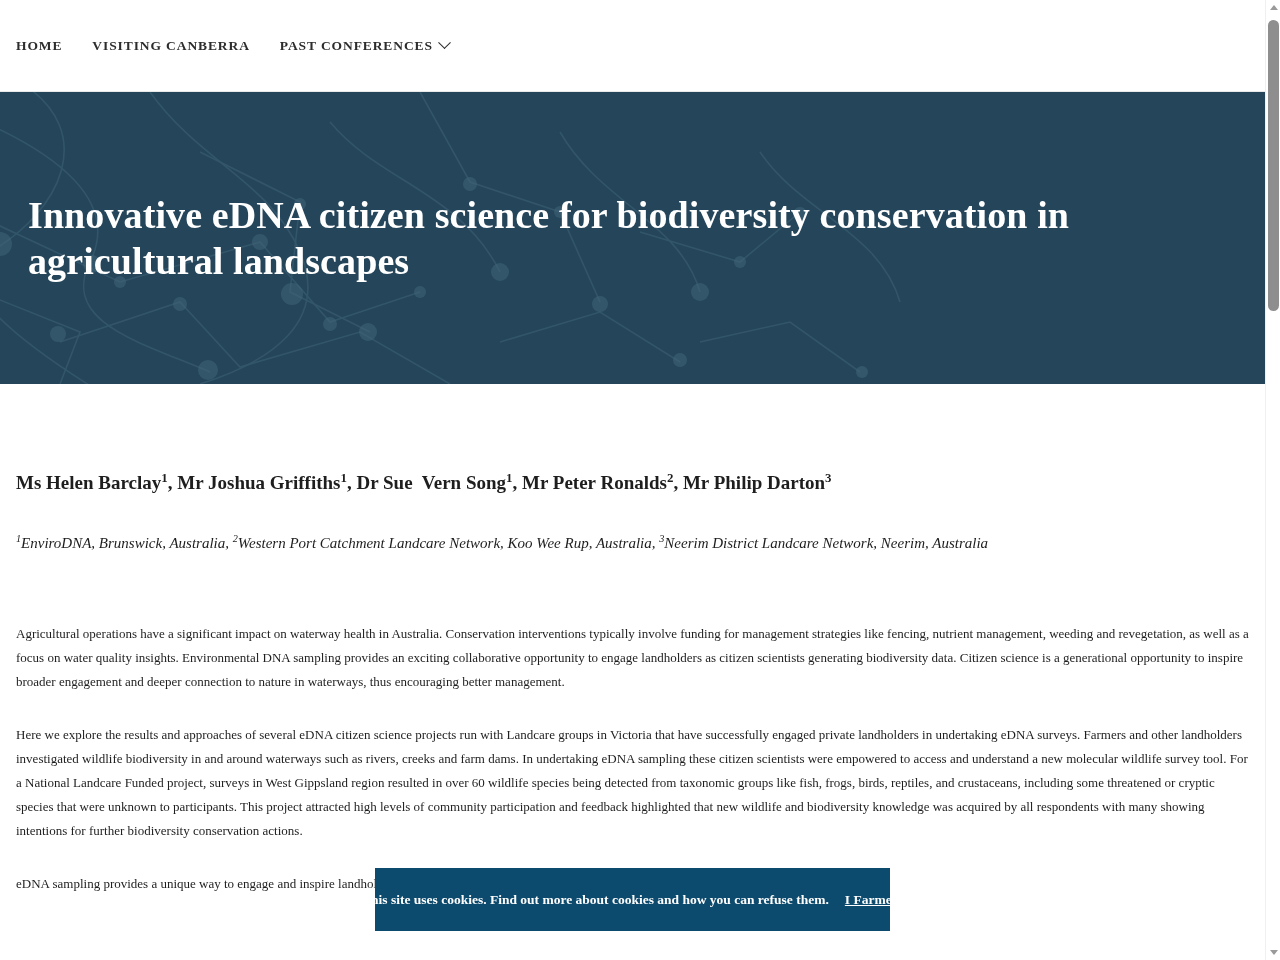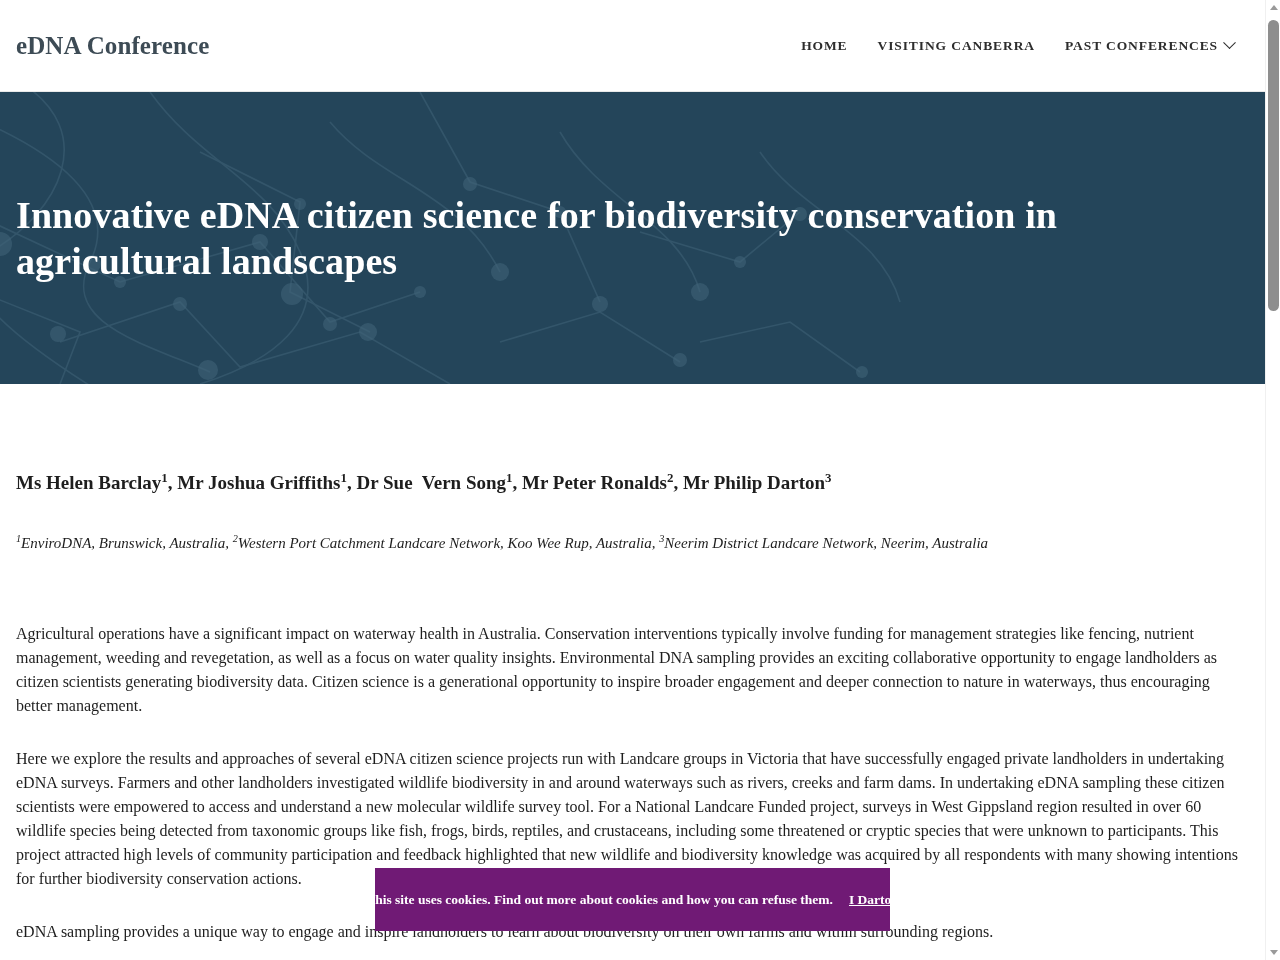--- a/index.html
+++ b/index.html
@@ -84,21 +84,21 @@
     align-items: center;
   }
   .hero-bg {
     position: absolute;
     inset: 0;
     opacity: 0.30;
     pointer-events: none;
   }
   .hero-inner {
     position: relative;
-    padding: 0 16px;
+    padding: 0 28px;
     width: 100%;
   }
   .hero-title {
     font-family: "Liberation Serif", "DejaVu Serif", serif;
     color: #ffffff;
     font-size: 38px;
     font-weight: bold;
     line-height: 1.22;
     margin: 0;
     max-width: 1180px;
@@ -125,35 +125,35 @@
     font-size: 15px;
     font-style: italic;
     color: #1e1e1e;
     line-height: 1.4;
   }
   sup { font-size: 0.68em; vertical-align: super; line-height: 0; }
 
   .abstract { margin-top: 68px; }
   .para {
     font-family: "Liberation Serif", "DejaVu Serif", serif;
-    font-size: 16px;
+    font-size: 13px;
     line-height: 24px;
     color: #1e1e1e;
     margin: 0 0 29px 0;
     text-align: left;
   }
 
   
   .cookie-banner {
     position: absolute;
     left: 375px;
     top: 868px;
     width: 515px;
     height: 63px;
-    background: #701a75;
+    background: #0c4a6e;
     color: #ffffff;
     display: flex;
     align-items: center;
     justify-content: center;
     gap: 16px;
     font-family: "Liberation Serif", "DejaVu Serif", serif;
     font-size: 13.5px;
     font-weight: bold;
     z-index: 50;
   }
@@ -210,21 +210,20 @@
     cursor: pointer;
   }
 </style>
 </head>
 <body>
 
 <div class="viewport">
   <div class="page">
 
     <header class="site-header">
-      <div class="brand">eDNA Conference</div>
       <nav class="main-nav">
         <div class="nav-item">
           <span>HOME</span>
         </div>
         <div class="nav-item">
           <span>VISITING CANBERRA</span>
         </div>
         <div class="nav-item">
           <span>PAST CONFERENCES</span>
           <span class="chev"></span>
@@ -285,21 +284,21 @@
       <div class="abstract">
         <p class="para">Agricultural operations have a significant impact on waterway health in Australia. Conservation interventions typically involve funding for management strategies like fencing, nutrient management, weeding and revegetation, as well as a focus on water quality insights. Environmental DNA sampling provides an exciting collaborative opportunity to engage landholders as citizen scientists generating biodiversity data. Citizen science is a generational opportunity to inspire broader engagement and deeper connection to nature in waterways, thus encouraging better management.</p>
         <p class="para">Here we explore the results and approaches of several eDNA citizen science projects run with Landcare groups in Victoria that have successfully engaged private landholders in undertaking eDNA surveys. Farmers and other landholders investigated wildlife biodiversity in and around waterways such as rivers, creeks and farm dams. In undertaking eDNA sampling these citizen scientists were empowered to access and understand a new molecular wildlife survey tool. For a National Landcare Funded project, surveys in West Gippsland region resulted in over 60 wildlife species being detected from taxonomic groups like fish, frogs, birds, reptiles, and crustaceans, including some threatened or cryptic species that were unknown to participants. This project attracted high levels of community participation and feedback highlighted that new wildlife and biodiversity knowledge was acquired by all respondents with many showing intentions for further biodiversity conservation actions.</p>
         <p class="para">eDNA sampling provides a unique way to engage and inspire landholders to learn about biodiversity on their own farms and within surrounding regions.</p>
       </div>
     </main>
   </div>
 
   <div class="cookie-banner">
     <span class="cookie-text">This site uses cookies. Find out more about cookies and how you can refuse them.</span>
-    <a class="cookie-accept">I Darton</a>
+    <a class="cookie-accept">I Farmers</a>
   </div>
 
   <div class="scrollbar">
     <div class="sb-arrow up">
       <i></i>
     </div>
     <div class="sb-track">
       <div class="sb-thumb"></div>
     </div>
     <div class="sb-arrow down">

